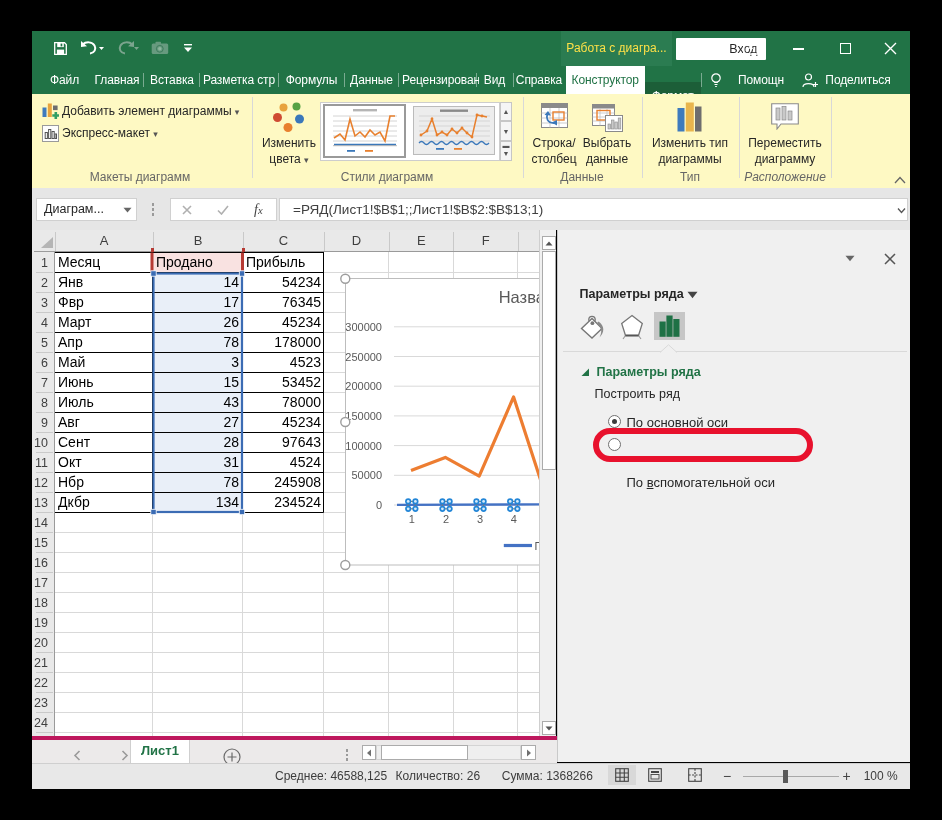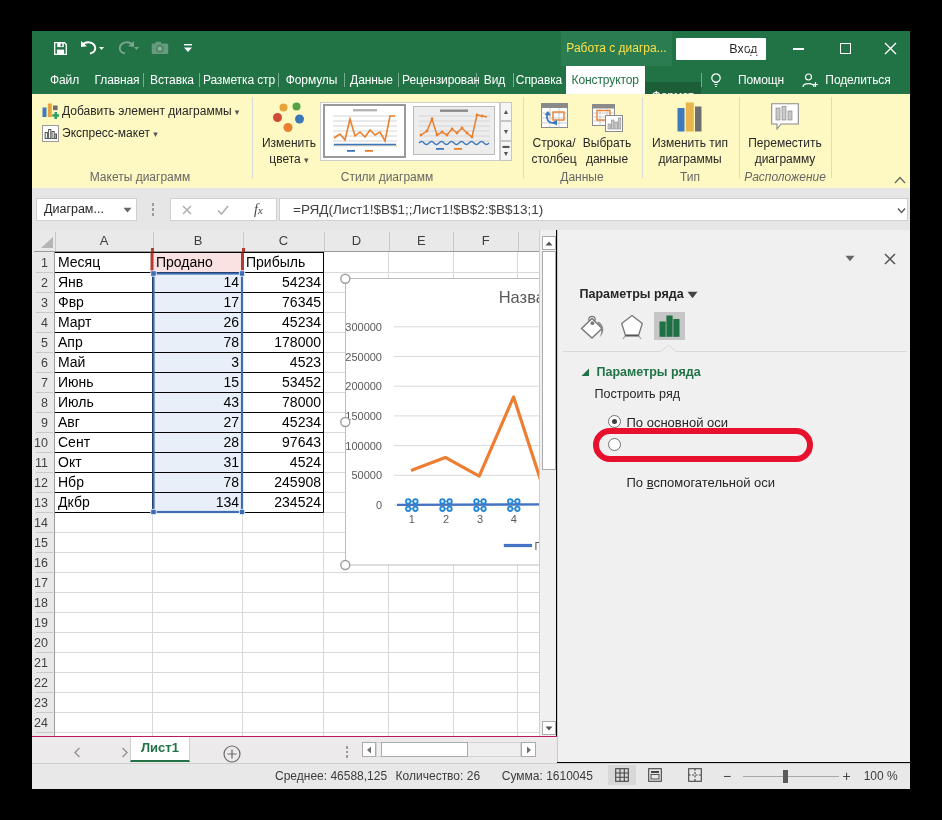--- a/index.html
+++ b/index.html
@@ -18,21 +18,21 @@
   #fstrip{left:32px;top:188px;width:878px;height:42px;background:#e6e6e6;}
   .wbox{position:absolute;background:#fff;border:1px solid #d0d0d0;}
   
   #colhead{left:34px;top:230px;width:505px;height:22px;background:#e9e9e9;}
   .colletter{position:absolute;top:0;height:22px;line-height:22px;text-align:center;font-size:13px;color:#3f3f3f;}
   .colline{position:absolute;top:2px;height:19px;width:1px;background:#c9c9c9;}
   #leftgut{left:32px;top:230px;width:2px;height:533px;background:#e9e9e9;}
   #rowhead{left:34px;top:252px;width:21px;height:484px;background:#e9e9e9;z-index:5;}
   #vscroll{left:539px;top:230px;width:17px;height:507px;background:#f0f0f0;border-left:1px solid #cfcfcf;box-sizing:border-box;}
   #pane{left:557px;top:230px;width:353px;height:532px;background:#f0f0f0;border-left:1px solid #c9c9c9;box-sizing:border-box;}
-  #sheettabs{left:32px;top:736px;width:525px;height:27px;background:#eceaea;border-top:1px solid #be185d;box-sizing:border-box;}
+  #sheettabs{left:32px;top:736px;width:525px;height:27px;background:#eceaea;border-top:4px solid #be185d;box-sizing:border-box;}
   #statusbar{left:32px;top:763px;width:878px;height:26px;background:#e8e8e8;border-top:1px solid #cfcfcf;box-sizing:border-box;}
   .sbtext{position:absolute;top:0;height:25px;line-height:25px;font-size:12px;color:#3c3c3c;}
 </style>
 </head>
 <body>
 <div id="page">
   <div id="titlebar" class="abs">
 
     <svg class="abs" style="left:21px;top:10px" width="15" height="15" viewBox="0 0 15 15">
       <path d="M1.7 1.7 H11.5 L13.3 3.5 V13.3 H1.7 Z" fill="none" stroke="#fff" stroke-width="1.3"></path>
@@ -653,21 +653,21 @@
     <div class="abs" style="left:344.4px;top:4.7px;width:144.6px;height:15px;background:#efefef;border:1px solid #d4d4d4;box-sizing:border-box;"></div>
     <div class="abs" style="left:349.2px;top:4.7px;width:86.8px;height:15px;background:#fff;border:1px solid #ababab;box-sizing:border-box;"></div>
     <div class="abs" style="left:489px;top:4.7px;width:14.5px;height:15px;background:#fff;border:1px solid #ababab;box-sizing:border-box;"></div>
     <svg class="abs" style="left:494px;top:8.5px" width="6" height="8" viewBox="0 0 6 8">
         <path d="M1 0.5 L5 4 L1 7.5 Z" fill="#707070"></path>
       </svg>
   </div>
   <div id="statusbar" class="abs">
     <div class="sbtext" style="left:243px;">Среднее: 46588,125</div>
     <div class="sbtext" style="left:363.6px;">Количество: 26</div>
-    <div class="sbtext" style="left:469.8px;">Сумма: 1610045</div>
+    <div class="sbtext" style="left:469.8px;">Сумма: 1368266</div>
     <div class="abs" style="left:575.9px;top:1px;width:28px;height:20px;background:#d8d8d8;"></div>
     <svg class="abs" style="left:583px;top:4px" width="14" height="14" viewBox="0 0 14 14">
       <rect x="0.7" y="0.7" width="12.6" height="12.6" fill="none" stroke="#444" stroke-width="1.1"></rect>
       <path d="M0.7 5 H13.3 M0.7 9.3 H13.3 M5 0.7 V13.3 M9.3 0.7 V13.3" stroke="#444" stroke-width="1.1"></path>
     </svg>
     <svg class="abs" style="left:616px;top:4px" width="14" height="14" viewBox="0 0 14 14">
       <rect x="0.7" y="0.7" width="12.6" height="12.6" fill="none" stroke="#444" stroke-width="1.1"></rect>
       <rect x="3" y="3" width="8" height="2" fill="#444"></rect>
       <rect x="3" y="6.5" width="8" height="4.5" fill="none" stroke="#444" stroke-width="0.9"></rect>
     </svg>

